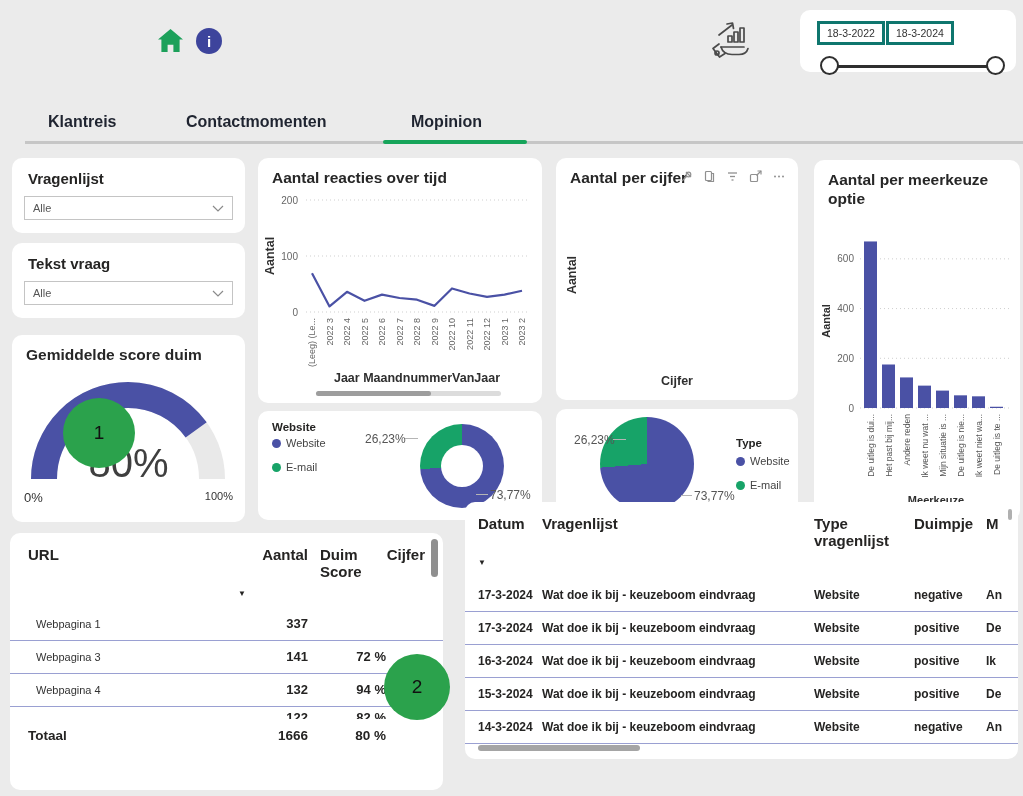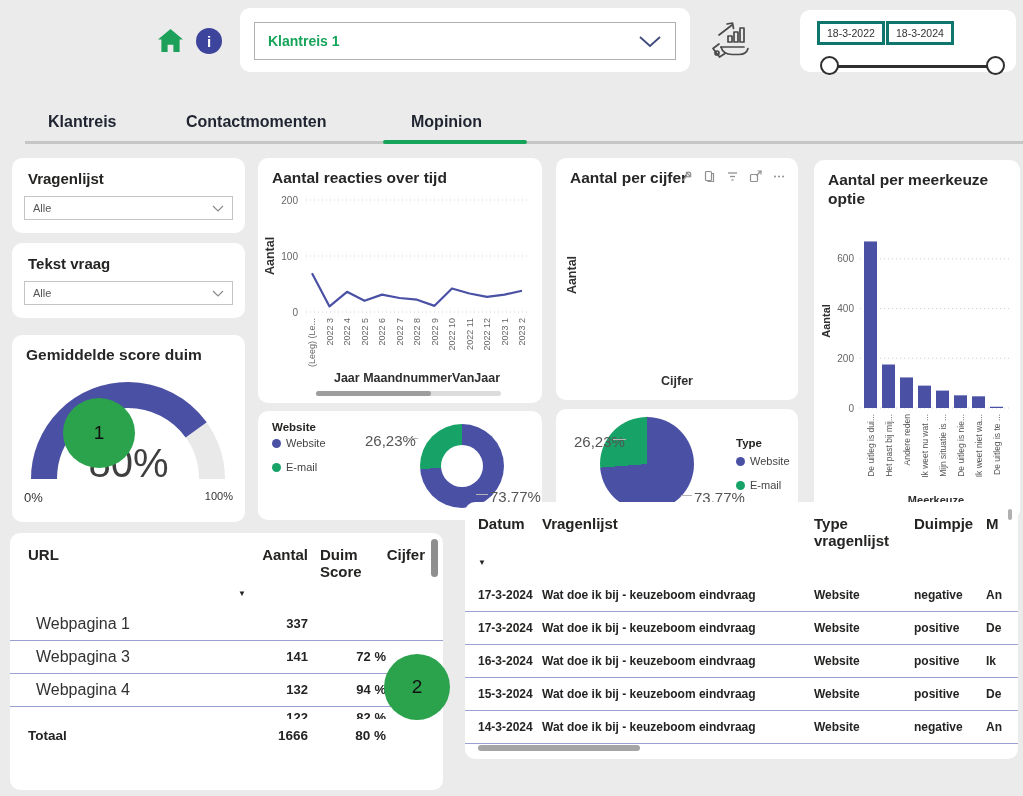--- a/index.html
+++ b/index.html
@@ -55,21 +55,21 @@
   #line-scroll-track{left:58px;top:233px;width:185px;}
   #line-scroll-thumb{left:58px;top:233px;width:115px;}
 
   
   #donut-card{left:258px;top:411px;width:284px;height:109px;}
   .legend-title{position:absolute;font-size:11.5px;font-weight:bold;color:#252423;}
   .legend-item{position:absolute;display:flex;align-items:center;gap:5px;font-size:11px;color:#444;}
   .legend-dot{width:9px;height:9px;border-radius:50%;flex:none;}
   #donut{position:absolute;left:162px;top:13px;width:84px;height:84px;border-radius:50%;}
   #donut-hole{position:absolute;left:183px;top:34px;width:42px;height:42px;border-radius:50%;background:#fff;}
-  .slice-label{position:absolute;font-size:15px;color:#555;text-align:right;}
+  .slice-label{position:absolute;font-size:12px;color:#555;text-align:right;}
   .leader{position:absolute;height:1px;background:#b5b5b5;}
 
   
   #cijfer-card{left:556px;top:158px;width:242px;height:242px;}
   #visual-header{position:absolute;right:12px;top:12px;display:flex;gap:10px;align-items:center;}
   #visual-header svg{cursor:pointer;}
   .ylab-rot{position:absolute;left:-14px;top:110px;transform:rotate(-90deg);font-size:12.5px;font-weight:bold;color:#2f2f2f;width:60px;text-align:center;}
   #cijfer-xlab{position:absolute;left:0;right:0;bottom:12px;text-align:center;font-size:12.5px;font-weight:bold;color:#2f2f2f;}
 
   
@@ -88,21 +88,21 @@
   .lt-grid{display:grid;grid-template-columns:210px 70px 78px 1fr;padding:0 18px;align-items:center;}
   .rt-grid{display:grid;grid-template-columns:64px 272px 100px 72px 1fr;padding:0 13px;align-items:center;}
   .thead{padding-top:13px;align-items:start;}
   .th{font-size:15px;font-weight:bold;color:#252423;line-height:1.15;}
   .th.right{text-align:right;}
   .sort-arrow{font-size:8px;color:#252423;margin-top:8px;}
   .trow{height:32px;border-bottom:1px solid #9aa0d2;cursor:pointer;}
   .trow.clipped{height:12px;border-bottom:none;overflow:hidden;align-items:start;}
   .trow.clipped .cell{line-height:22px;}
   .cell{font-size:12px;font-weight:bold;color:#252423;white-space:nowrap;overflow:hidden;}
-  .cell.url{font-size:16px;font-weight:normal;color:#323232;padding-left:8px;}
+  .cell.url{font-size:11px;font-weight:normal;color:#323232;padding-left:8px;}
   .cell.num{text-align:right;font-size:13px;}
   .total-row{height:34px;border-bottom:none;cursor:default;}
   .total-row .cell{font-size:13.5px;}
   #l-vscroll{position:absolute;right:5px;top:6px;width:7px;height:38px;border-radius:4px;background:#8f8f8f;cursor:grab;}
   #r-hscroll{position:absolute;left:13px;top:243px;width:162px;height:6px;border-radius:3px;background:#a5a5a5;cursor:grab;}
   #r-vnub{position:absolute;right:6px;top:7px;width:4px;height:11px;border-radius:2px;background:#b0b0b0;}
 
   
   .badge{position:absolute;border-radius:50%;display:flex;align-items:center;justify-content:center;
     font-size:19px;color:#111;}
@@ -114,28 +114,20 @@
 
 <div id="canvas">
 
   <svg id="home-icon" width="27" height="25" viewBox="0 0 27 25">
     <path d="M13.5 1 L26 11.5 h-3.4 V24 h-6.2 v-7.2 h-5.8 V24 H4.4 V11.5 H1 Z" fill="#1ca05a"></path>
   </svg>
   <div id="info-icon" style="background: rgb(61, 68, 156);">
     <span>i</span>
   </div>
 
-  <div class="card" id="report-card">
-    <div id="report-select">
-      <span id="report-select-text" style="color: rgb(22, 164, 90);">Klantreis 1</span>
-      <svg width="24" height="13" viewBox="0 0 24 13">
-        <polyline points="2,2 12,11 22,2" fill="none" stroke="#3f4a7e" stroke-width="1.8"></polyline>
-      </svg>
-    </div>
-  </div>
 
   <svg id="insights-icon" width="52" height="52" viewBox="0 0 52 52" fill="none" stroke="#4a4a4a" stroke-width="1.7" stroke-linecap="round" stroke-linejoin="round">
     <path d="M24 26 v-6 h4 v6 z"></path>
     <path d="M30 26 v-10 h4 v10 z"></path>
     <path d="M36 26 v-14 h4 v14 z"></path>
     <path d="M15 19 L28 9"></path>
     <path d="M23 8 l5.5 -1 1 5.5"></path>
     <path d="M17 31 c1.5 5 6 7.5 11 7.5 h7 c4.5 0 8 -2.5 9 -6"></path>
     <path d="M17 31 h23"></path>
     <path d="M15 28 l-6 4.5 6.5 8.5 5.5 -3.5"></path>

